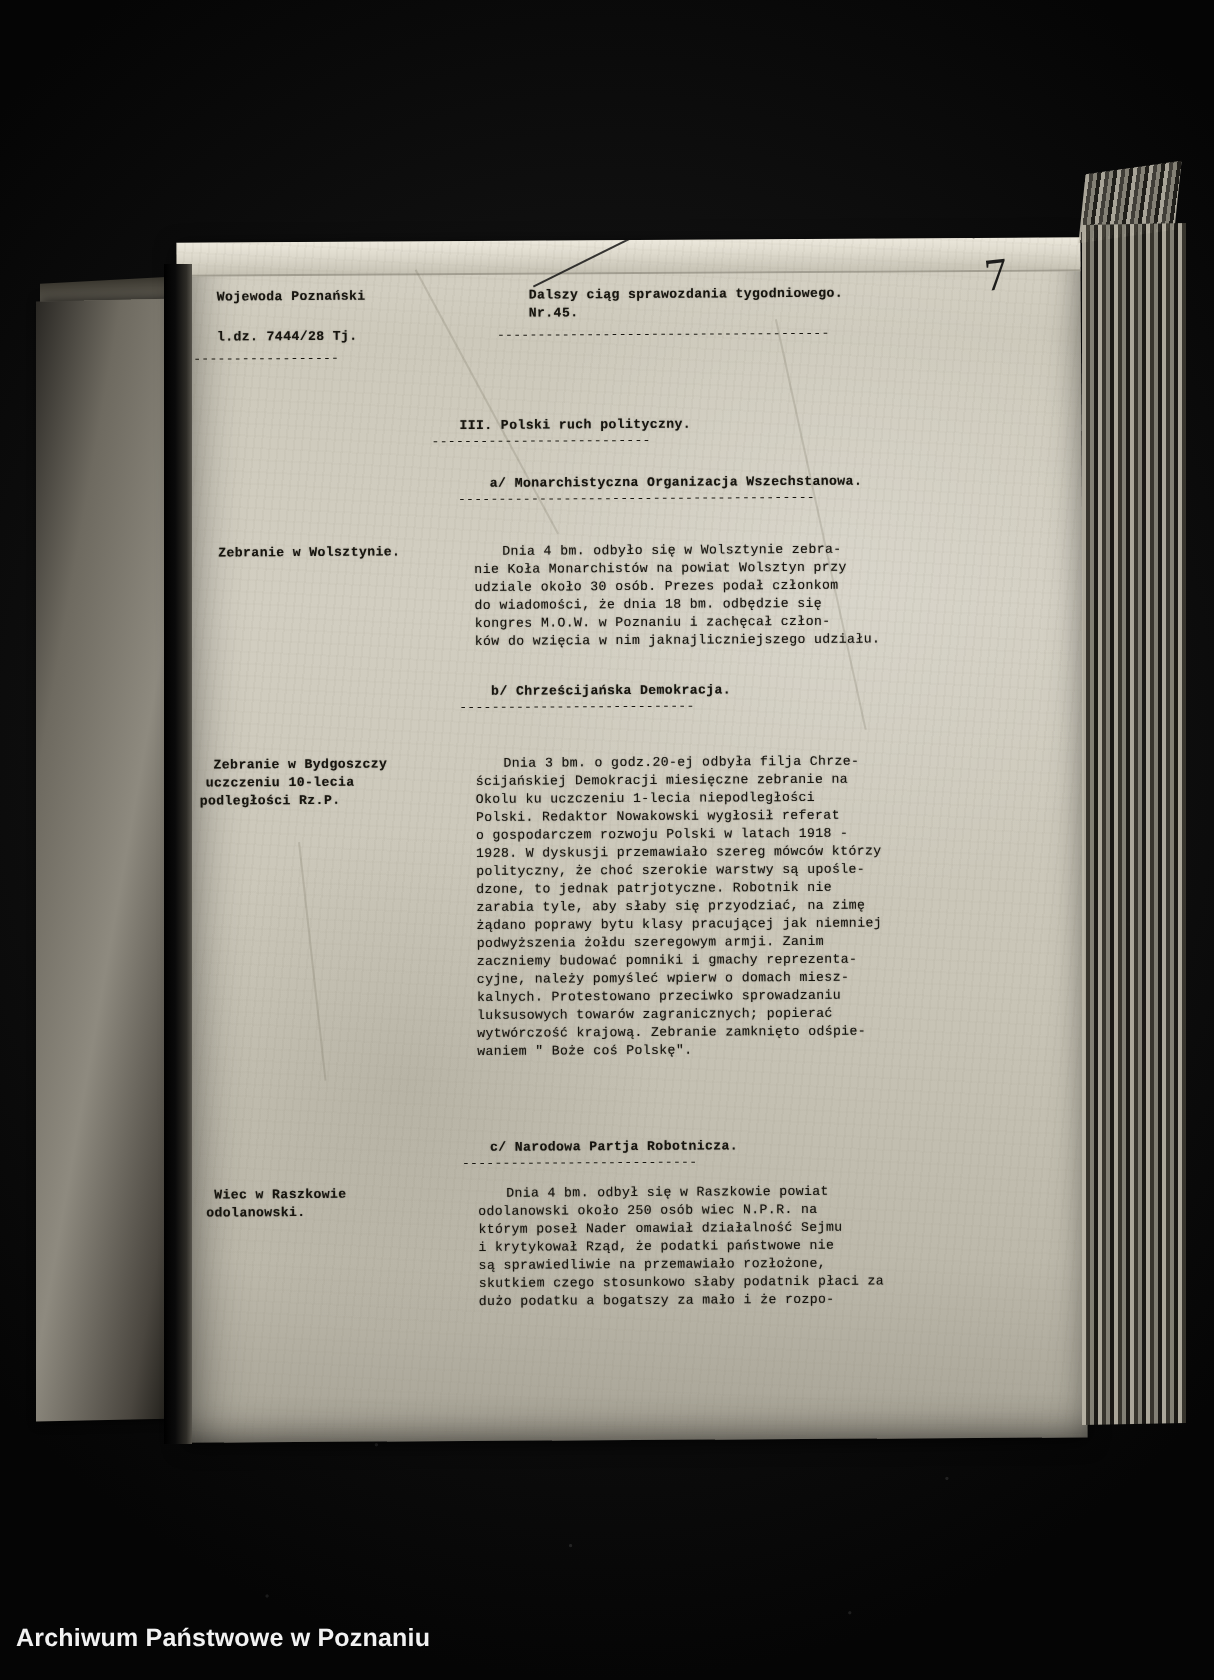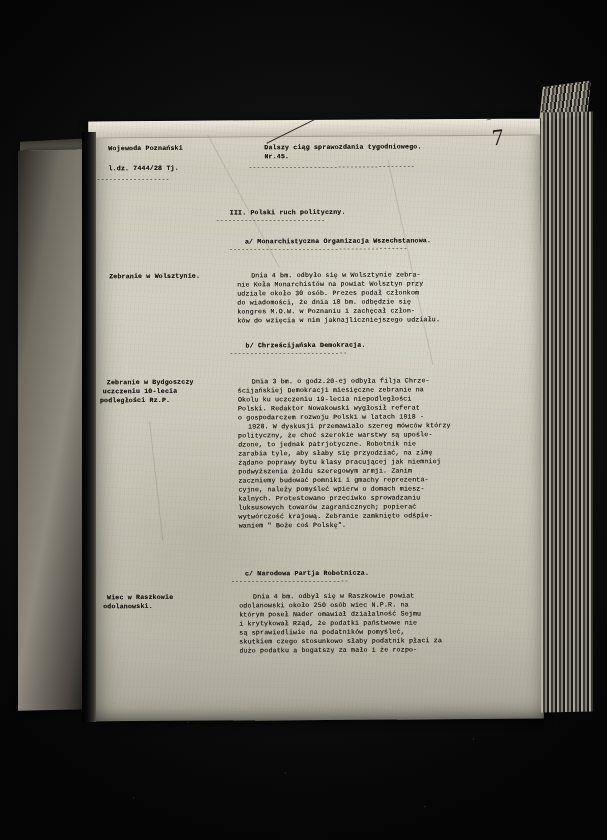--- a/index.html
+++ b/index.html
@@ -247,24 +247,24 @@
 
     <div class="typed bold" style="left:140px; top:222px;">b/ Chrześcijańska Demokracja.</div>
     <div class="dashes" style="position:absolute; left:140px; top:230px;">-----------------------------</div>
 
     <div class="typed bold" style="left:1px; top:258px;">Zebranie w Bydgoszczy</div>
     <div class="typed bold" style="left:-3px; top:267px;">uczczeniu 10-lecia</div>
     <div class="typed bold" style="left:-6px; top:276px;">podległości Rz.P.</div>
 
     <div class="typed" style="left:146px; top:258px;">Dnia 3 bm. o godz.20-ej odbyła filja Chrze-</div>
     <div class="typed" style="left:132px; top:267px;">ścijańskiej Demokracji miesięczne zebranie na</div>
-    <div class="typed" style="left:132px; top:276px;">Okolu ku uczczeniu 19-lecia niepodległości</div>
+    <div class="typed" style="left:132px; top:276px;">Okolu ku uczczeniu 1-lecia niepodległości</div>
     <div class="typed" style="left:132px; top:285px;">Polski. Redaktor Nowakowski wygłosił referat</div>
     <div class="typed" style="left:132px; top:294px;">o gospodarczem rozwoju Polski w latach 1918 -</div>
-    <div class="typed" style="left:132px; top:303px;margin-left:10px;">1928. W dyskusji przemawiało szereg mówców którzy</div>
+    <div class="typed" style="left:132px; top:303px;">1928. W dyskusji przemawiało szereg mówców którzy</div>
     <div class="typed" style="left:132px; top:312px;">polityczny, że choć szerokie warstwy są upośle-</div>
     <div class="typed" style="left:132px; top:321px;">dzone, to jednak patrjotyczne. Robotnik nie</div>
     <div class="typed" style="left:132px; top:330px;">zarabia tyle, aby słaby się przyodziać, na zimę</div>
     <div class="typed" style="left:132px; top:339px;">żądano poprawy bytu klasy pracującej jak niemniej</div>
     <div class="typed" style="left:132px; top:348px;">podwyższenia żołdu szeregowym armji. Zanim</div>
     <div class="typed" style="left:132px; top:357px;">zaczniemy budować pomniki i gmachy reprezenta-</div>
     <div class="typed" style="left:132px; top:366px;">cyjne, należy pomyśleć wpierw o domach miesz-</div>
     <div class="typed" style="left:132px; top:375px;">kalnych. Protestowano przeciwko sprowadzaniu</div>
     <div class="typed" style="left:132px; top:384px;">luksusowych towarów zagranicznych; popierać</div>
     <div class="typed" style="left:132px; top:393px;">wytwórczość krajową. Zebranie zamknięto odśpie-</div>
@@ -273,20 +273,21 @@
     <div class="typed bold" style="left:138px; top:450px;">c/ Narodowa Partja Robotnicza.</div>
     <div class="dashes" style="position:absolute; left:140px; top:458px;">-----------------------------</div>
 
     <div class="typed bold" style="left:0px; top:473px;">Wiec w Raszkowie</div>
     <div class="typed bold" style="left:-4px; top:482px;">odolanowski.</div>
 
     <div class="typed" style="left:146px; top:473px;">Dnia 4 bm. odbył się w Raszkowie powiat</div>
     <div class="typed" style="left:132px; top:482px;">odolanowski około 250 osób wiec N.P.R. na</div>
     <div class="typed" style="left:132px; top:491px;">którym poseł Nader omawiał działalność Sejmu</div>
     <div class="typed" style="left:132px; top:500px;">i krytykował Rząd, że podatki państwowe nie</div>
-    <div class="typed" style="left:132px; top:509px;">są sprawiedliwie na podatników pomyśleć,</div>
+    <div class="typed" style="left:132px; top:509px;">są sprawiedliwie na przemawiało rozłożone,</div>
     <div class="typed" style="left:132px; top:518px;">skutkiem czego stosunkowo słaby podatnik płaci za</div>
     <div class="typed" style="left:132px; top:527px;">dużo podatku a bogatszy za mało i że rozpo-</div>
   </div>
 
   <div class="gutter"></div>
 
+  <div class="watermark">Archiwum Państwowe w Poznaniu</div>
 </div>
 
 </body></html>

